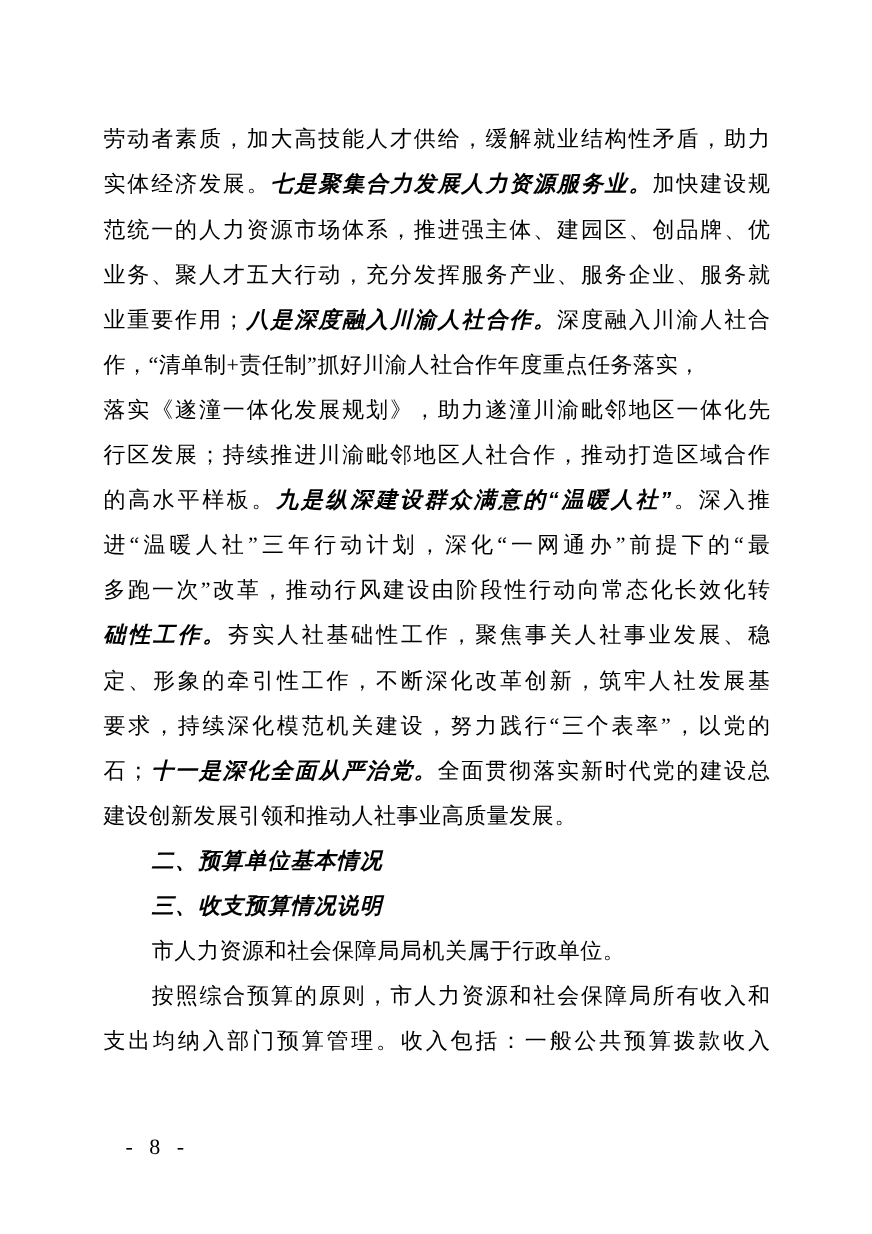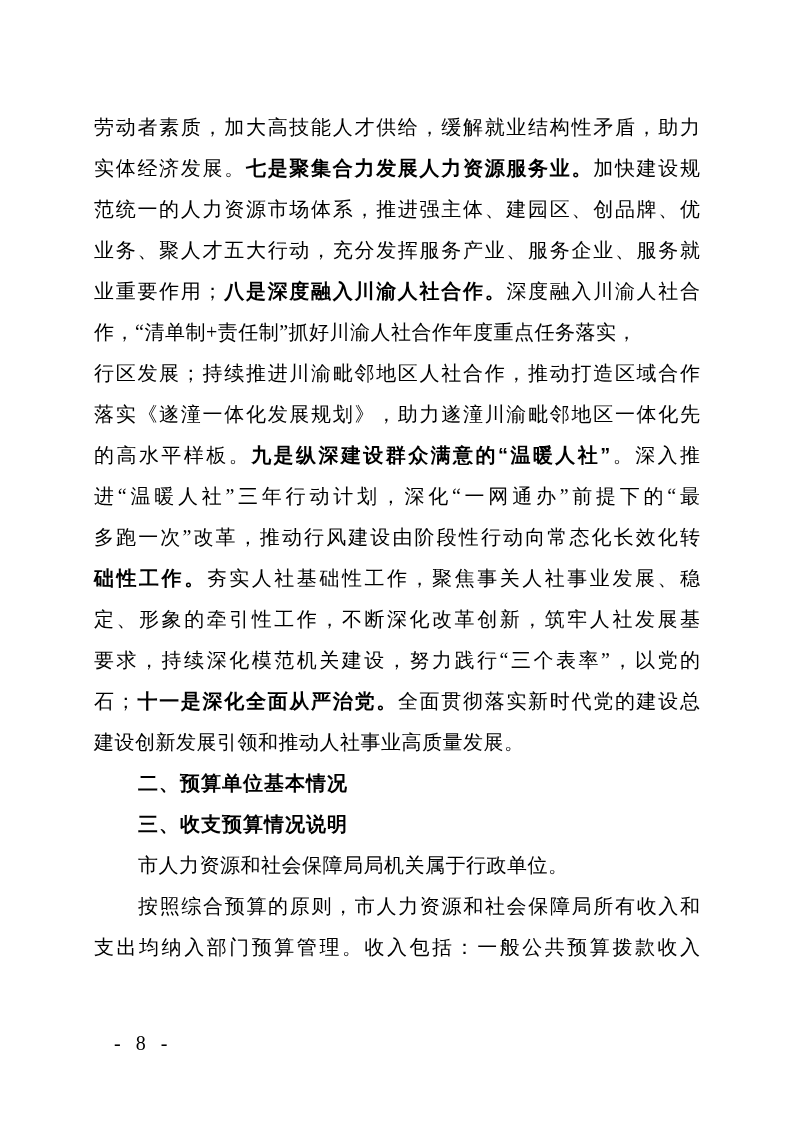--- a/index.html
+++ b/index.html
@@ -38,20 +38,21 @@
   }
   .line.indent {
     text-indent: 44px;
   }
   .seg {
     font-weight: 400;
   }
   .seg.b {
     font-weight: 700;
     font-family: "Liberation Sans", "DejaVu Sans", sans-serif;
+    font-style: italic;
   }
   .line.heading .seg {
     font-weight: 700;
     font-family: "Liberation Sans", "DejaVu Sans", sans-serif;
     letter-spacing: 1px;
   }
   .footer {
     position: absolute;
     left: 114px;
     top: 1032px;
@@ -66,22 +67,22 @@
 <body>
 
 <div class="page">
   <div class="content" id="content">
       <div class="line jl"><span class="seg">劳动者素质，加大高技能人才供给，缓解就业结构性矛盾，助力</span></div>
       <div class="line jl"><span class="seg">实体经济发展。</span><span class="seg b">七是聚集合力发展人力资源服务业。</span><span class="seg">加快建设规</span></div>
       <div class="line jl"><span class="seg">范统一的人力资源市场体系，推进强主体、建园区、创品牌、优</span></div>
       <div class="line jl"><span class="seg">业务、聚人才五大行动，充分发挥服务产业、服务企业、服务就</span></div>
       <div class="line jl"><span class="seg">业重要作用；</span><span class="seg b">八是深度融入川渝人社合作。</span><span class="seg">深度融入川渝人社合</span></div>
       <div class="line"><span class="seg">作，“清单制+责任制”抓好川渝人社合作年度重点任务落实，</span></div>
+      <div class="line jl"><span class="seg">落实《遂潼一体化发展规划》，助力遂潼川渝毗邻地区一体化先</span></div>
       <div class="line jl"><span class="seg">行区发展；持续推进川渝毗邻地区人社合作，推动打造区域合作</span></div>
-      <div class="line jl"><span class="seg">落实《遂潼一体化发展规划》，助力遂潼川渝毗邻地区一体化先</span></div>
       <div class="line jl"><span class="seg">的高水平样板。</span><span class="seg b">九是纵深建设群众满意的“温暖人社”</span><span class="seg">。深入推</span></div>
       <div class="line jl"><span class="seg">进“温暖人社”三年行动计划，深化“一网通办”前提下的“最</span></div>
       <div class="line jl"><span class="seg">多跑一次”改革，推动行风建设由阶段性行动向常态化长效化转</span></div>
       <div class="line jl"><span class="seg b">础性工作。</span><span class="seg">夯实人社基础性工作，聚焦事关人社事业发展、稳</span></div>
       <div class="line jl"><span class="seg">定、形象的牵引性工作，不断深化改革创新，筑牢人社发展基</span></div>
       <div class="line jl"><span class="seg">要求，持续深化模范机关建设，努力践行“三个表率”，以党的</span></div>
       <div class="line jl"><span class="seg">石；</span><span class="seg b">十一是深化全面从严治党。</span><span class="seg">全面贯彻落实新时代党的建设总</span></div>
       <div class="line"><span class="seg">建设创新发展引领和推动人社事业高质量发展。</span></div>
       <div class="line indent heading"><span class="seg b">二、预算单位基本情况</span></div>
       <div class="line indent heading"><span class="seg b">三、收支预算情况说明</span></div>

